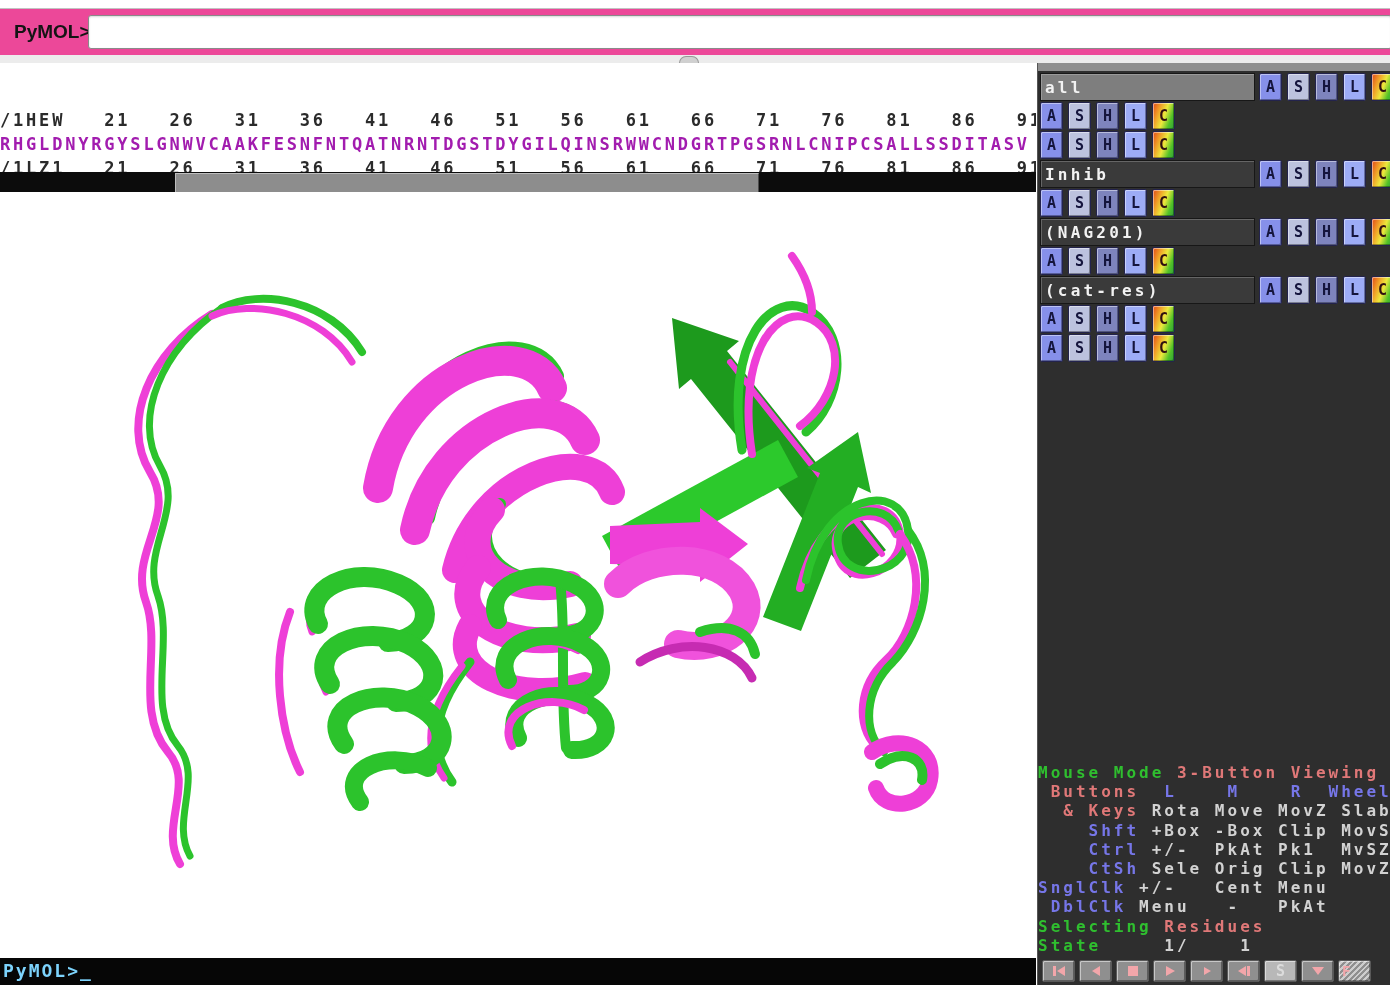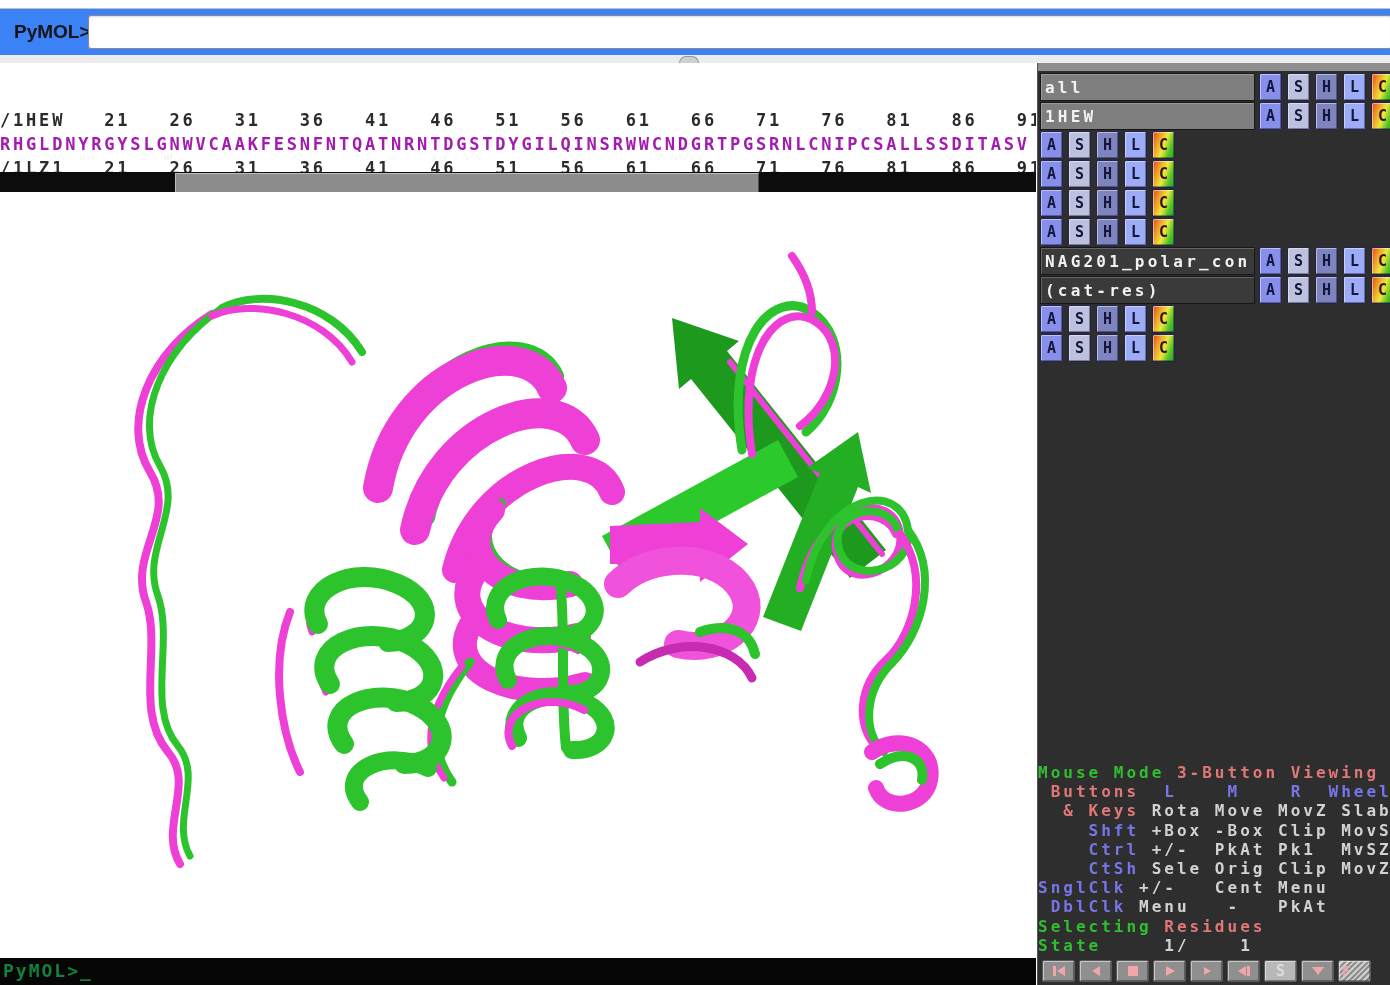--- a/index.html
+++ b/index.html
@@ -1,20 +1,20 @@
 <!DOCTYPE html>
 <html><head>
 <meta charset="utf-8">
 <style>
   html,body{margin:0;padding:0;overflow:hidden;}
   body{width:1390px;height:985px;position:relative;background:#ffffff;
        font-family:"DejaVu Sans Mono", monospace;}
 
   
-  .topbar{position:absolute;left:0;top:8px;width:1390px;height:47px;background:#3b82f6;
+  .topbar{position:absolute;left:0;top:8px;width:1390px;height:47px;background:#ec4899;
           border-top:1px solid #c2c2c2;}
   .pymol-label{position:absolute;left:14px;top:12px;font-family:"Liberation Sans",sans-serif;
           font-weight:bold;font-size:19px;color:#141414;}
   .cmd-input{position:absolute;left:88px;top:6px;width:1290px;height:32px;background:#ffffff;
           border:1px solid #8a8a8a;border-radius:3px;font-family:"DejaVu Sans Mono",monospace;
           font-size:16px;padding:0 6px;box-shadow:inset 0 1px 2px rgba(0,0,0,.15);}
 
   
   .sash{position:absolute;left:0;top:55px;width:1390px;height:8px;background:#ececec;}
   .sash-grip{position:absolute;left:679px;top:56px;width:18px;height:6px;background:#d0d0d0;
@@ -58,21 +58,21 @@
          color:#301010;}
 
   
   .mouse-help{position:absolute;left:1038px;top:763px;width:352px;background:#2e2e2e;
           white-space:pre;overflow:hidden;}
   .help-line{font-size:16px;font-weight:bold;letter-spacing:3px;line-height:19.2px;height:19.2px;}
   .hc-green{color:#2fbf2f;} .hc-salmon{color:#e07878;} .hc-blue{color:#7676e8;} .hc-gray{color:#d2d2d2;}
 
   
   .bottom-bar{position:absolute;left:0;top:958px;width:1036px;height:27px;background:#060606;
-          color:#15803d;font-size:18px;font-weight:bold;letter-spacing:2px;line-height:26px;
+          color:#7dd3fc;font-size:18px;font-weight:bold;letter-spacing:2px;line-height:26px;
           padding-left:3px;box-sizing:border-box;}
   .vcr{position:absolute;left:1037px;top:958px;width:353px;height:27px;background:#2e2e2e;
           border-left:1px solid #555;box-sizing:border-box;display:flex;gap:4px;padding:2px 0 0 4px;}
   .vcr-btn{width:33px;height:22px;background:#8f8f8f;border:1px solid #595959;border-radius:2px;
           box-shadow:inset 1px 1px 0 rgba(255,255,255,.5), inset -1px -1px 0 rgba(0,0,0,.35);
           display:flex;align-items:center;justify-content:center;padding:0;cursor:pointer;
           font-family:"DejaVu Sans Mono",monospace;}
   .vcr-btn svg{display:block;}
   .vcr-s{background:#b8b8b8;color:#dcdcdc;font-size:15px;font-weight:bold;}
   .vcr-f{background:repeating-linear-gradient(135deg,#8f8f8f 0 2px,#cdcdcd 2px 4px);
@@ -163,57 +163,57 @@
   <div class="obj-rows">
       <div class="obj-row">
         <div class="obj-name active">all</div>
         <div class="obj-btn btn-A">A</div>
         <div class="obj-btn btn-S">S</div>
         <div class="obj-btn btn-H">H</div>
         <div class="obj-btn btn-L">L</div>
         <div class="obj-btn btn-C">C</div>
       </div>
       <div class="obj-row">
-        <div class="obj-name active">1HEW</div>
-        <div class="obj-btn btn-A">A</div>
-        <div class="obj-btn btn-S">S</div>
-        <div class="obj-btn btn-H">H</div>
-        <div class="obj-btn btn-L">L</div>
-        <div class="obj-btn btn-C">C</div>
-      </div>
-      <div class="obj-row">
-        <div class="obj-btn btn-A">A</div>
-        <div class="obj-btn btn-S">S</div>
-        <div class="obj-btn btn-H">H</div>
-        <div class="obj-btn btn-L">L</div>
-        <div class="obj-btn btn-C">C</div>
-      </div>
-      <div class="obj-row">
-        <div class="obj-btn btn-A">A</div>
-        <div class="obj-btn btn-S">S</div>
-        <div class="obj-btn btn-H">H</div>
-        <div class="obj-btn btn-L">L</div>
-        <div class="obj-btn btn-C">C</div>
-      </div>
-      <div class="obj-row">
-        <div class="obj-btn btn-A">A</div>
-        <div class="obj-btn btn-S">S</div>
-        <div class="obj-btn btn-H">H</div>
-        <div class="obj-btn btn-L">L</div>
-        <div class="obj-btn btn-C">C</div>
-      </div>
-      <div class="obj-row">
-        <div class="obj-btn btn-A">A</div>
-        <div class="obj-btn btn-S">S</div>
-        <div class="obj-btn btn-H">H</div>
-        <div class="obj-btn btn-L">L</div>
-        <div class="obj-btn btn-C">C</div>
-      </div>
-      <div class="obj-row">
-        <div class="obj-name">NAG201_polar_con</div>
+        <div class="obj-btn btn-A">A</div>
+        <div class="obj-btn btn-S">S</div>
+        <div class="obj-btn btn-H">H</div>
+        <div class="obj-btn btn-L">L</div>
+        <div class="obj-btn btn-C">C</div>
+      </div>
+      <div class="obj-row">
+        <div class="obj-btn btn-A">A</div>
+        <div class="obj-btn btn-S">S</div>
+        <div class="obj-btn btn-H">H</div>
+        <div class="obj-btn btn-L">L</div>
+        <div class="obj-btn btn-C">C</div>
+      </div>
+      <div class="obj-row">
+        <div class="obj-name">Inhib</div>
+        <div class="obj-btn btn-A">A</div>
+        <div class="obj-btn btn-S">S</div>
+        <div class="obj-btn btn-H">H</div>
+        <div class="obj-btn btn-L">L</div>
+        <div class="obj-btn btn-C">C</div>
+      </div>
+      <div class="obj-row">
+        <div class="obj-btn btn-A">A</div>
+        <div class="obj-btn btn-S">S</div>
+        <div class="obj-btn btn-H">H</div>
+        <div class="obj-btn btn-L">L</div>
+        <div class="obj-btn btn-C">C</div>
+      </div>
+      <div class="obj-row">
+        <div class="obj-name">(NAG201)</div>
+        <div class="obj-btn btn-A">A</div>
+        <div class="obj-btn btn-S">S</div>
+        <div class="obj-btn btn-H">H</div>
+        <div class="obj-btn btn-L">L</div>
+        <div class="obj-btn btn-C">C</div>
+      </div>
+      <div class="obj-row">
         <div class="obj-btn btn-A">A</div>
         <div class="obj-btn btn-S">S</div>
         <div class="obj-btn btn-H">H</div>
         <div class="obj-btn btn-L">L</div>
         <div class="obj-btn btn-C">C</div>
       </div>
       <div class="obj-row">
         <div class="obj-name">(cat-res)</div>
         <div class="obj-btn btn-A">A</div>
         <div class="obj-btn btn-S">S</div>

